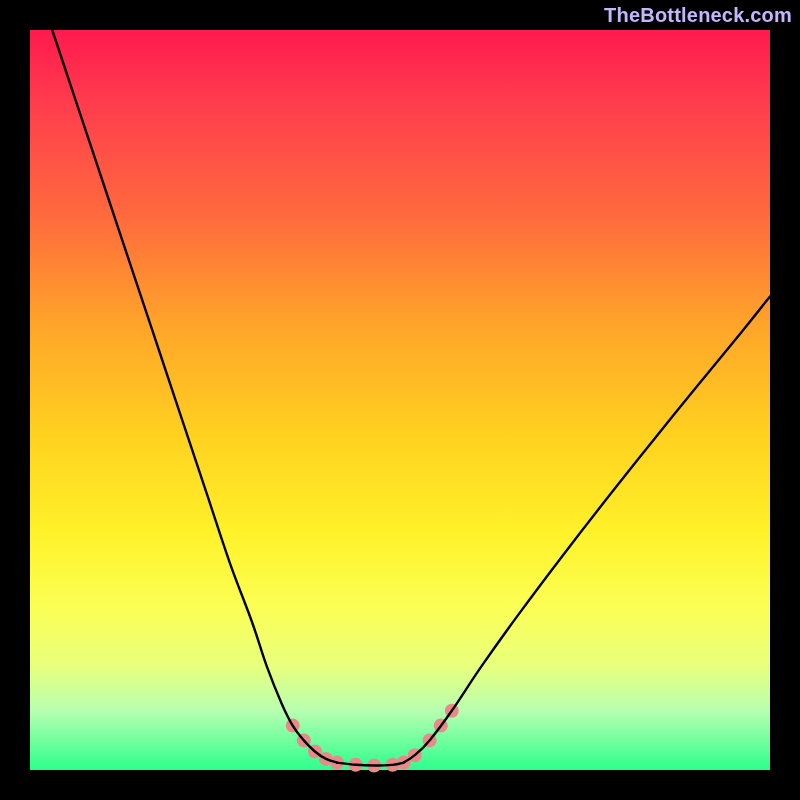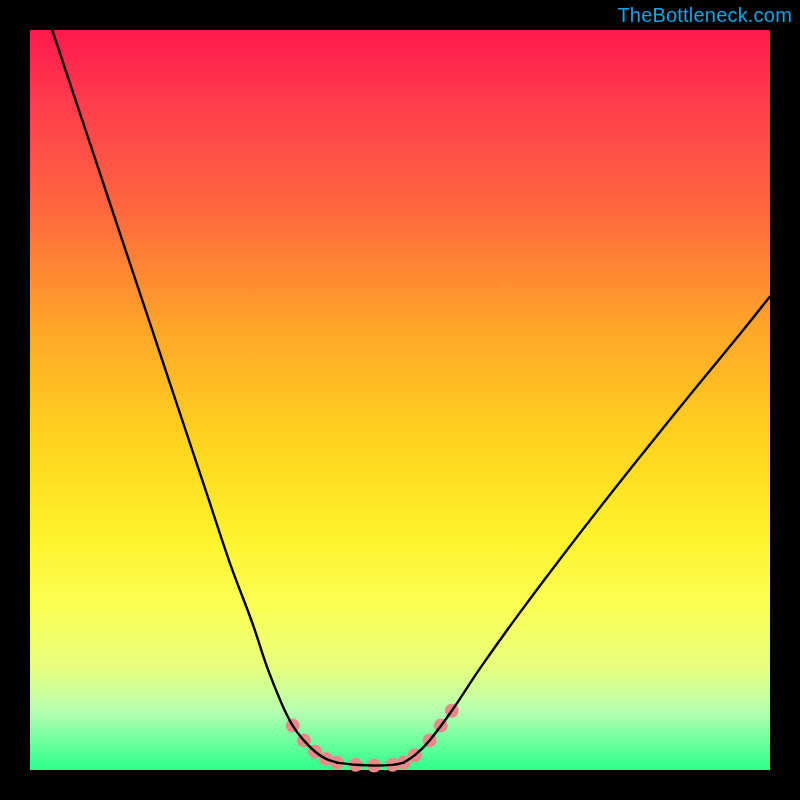--- a/index.html
+++ b/index.html
@@ -34,23 +34,23 @@
       #fbff55 78%,
       #e8ff7d 86%,
       #b7ffb0 92%,
       #2cff8c 100%
     );
   }
   .watermark {
     position: absolute;
     top: 4px;
     right: 8px;
-    color: #0ea5e9;
+    color: #c4b5fd;
     font-size: 20px;
-    font-weight: 400;
+    font-weight: 700;
     letter-spacing: 0.2px;
     user-select: none;
   }
   svg.overlay {
     position: absolute;
     left: 30px;
     top: 30px;
     width: 740px;
     height: 740px;
     overflow: visible;

